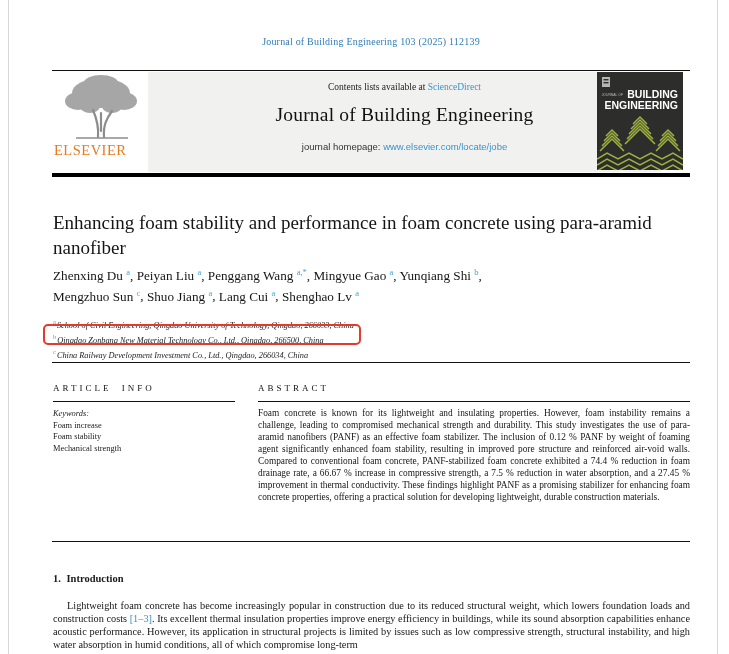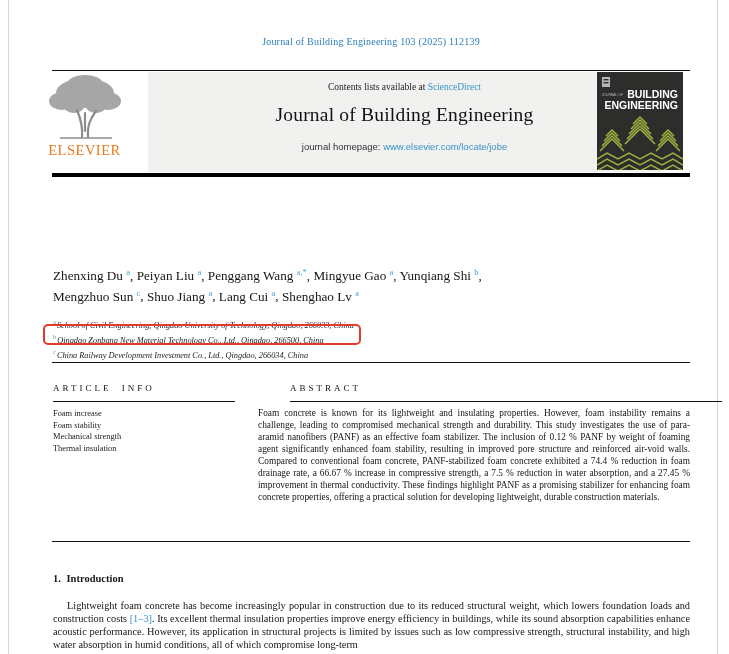--- a/index.html
+++ b/index.html
@@ -18,21 +18,21 @@
   .edge-left{left:8px;}
   .edge-right{left:717px;}
 
   .citation{position:absolute;left:52px;top:36px;width:638px;text-align:center;
     font-size:10px;color:var(--cite-blue);letter-spacing:.2px;}
 
   .rule{position:absolute;left:52px;width:638px;background:#111;}
   .rule-thin{height:1px;}
   .rule-thick{height:4px;background:#000;}
 
-  .elsevier-block{position:absolute;left:38px;top:73px;width:93px;height:99px;text-align:center;}
+  .elsevier-block{position:absolute;left:54px;top:73px;width:93px;height:99px;text-align:left;}
   .elsevier-tree{display:block;margin:0 auto;}
   .elsevier-word{font-size:14.5px;color:var(--elsevier-orange);letter-spacing:.5px;margin-top:1px;}
 
   .journal-banner{position:absolute;left:148px;top:72px;width:513px;height:100px;
     background:#f1f1ef;text-align:center;}
   .contents-line{margin-top:10px;font-size:9.5px;color:#222;}
   .contents-line a{color:var(--link-blue);text-decoration:none;}
   .journal-name{margin-top:12px;font-size:19.5px;color:#111;letter-spacing:.2px;}
   .homepage-line{margin-top:15px;font-size:9.5px;color:#333;
     font-family:"Liberation Sans","DejaVu Sans",sans-serif;}
@@ -47,21 +47,21 @@
   .author-line sup{color:var(--sup-blue);font-size:8.5px;}
   .affiliations{position:absolute;left:53px;top:316px;width:620px;
     font-size:8.3px;font-style:italic;line-height:11.3px;color:#222;}
   .affiliations sup{color:var(--sup-blue);font-style:normal;font-size:6.5px;margin-right:1px;}
   .highlight-box{position:absolute;left:43px;top:324px;width:318px;height:21px;
     border:2px solid var(--highlight-red);border-radius:5px;pointer-events:none;}
 
   .col-heading{position:absolute;top:383px;font-size:9px;letter-spacing:3px;word-spacing:5px;color:#111;}
   .heading-rule{position:absolute;top:401px;height:1px;background:#111;}
   .left-col{left:53px;}
-  .right-col{left:258px;margin-left:32px;}
+  .right-col{left:258px;}
   .keywords{position:absolute;left:53px;top:408px;width:190px;font-size:8.4px;line-height:11.6px;}
   .keywords-label{font-style:italic;}
   .abstract-text{position:absolute;left:258px;top:407px;width:432px;
     font-size:9.35px;line-height:12px;text-align:justify;color:#151515;}
 
   .intro-heading{position:absolute;left:53px;top:573px;font-size:10.5px;font-weight:bold;word-spacing:3px;}
   .intro-para{position:absolute;left:53px;top:600px;width:637px;
     font-size:10.3px;line-height:12.9px;text-align:justify;text-indent:14px;color:#151515;}
   .ref-link{color:var(--link-blue);text-decoration:none;}
 </style>
@@ -127,40 +127,41 @@
         <polyline points="59,79 71,67 83,79"></polyline>
         <polyline points="0,87 10,81 21,87 32,81 43,87 54,81 65,87 76,81 86,87"></polyline>
         <polyline points="0,93 10,87 21,93 32,87 43,93 54,87 65,93 76,87 86,93"></polyline>
         <polyline points="0,99 10,93 21,99 32,93 43,99 54,93 65,99 76,93 86,99"></polyline>
       </g>
     </svg>
   </div>
 
   <div class="rule rule-thick" style="top:173px;"></div>
 
+  <h1 class="article-title" style="font-weight:normal;">Enhancing foam stability and performance in foam concrete using para-aramid nanofiber</h1>
 
   <div class="author-line"><span>Zhenxing Du <sup>a</sup></span>, <span>Peiyan Liu <sup>a</sup></span>, <span>Penggang Wang <sup>a,*</sup></span>, <span>Mingyue Gao <sup>a</sup></span>, <span>Yunqiang Shi <sup>b</sup></span>, <br><span>Mengzhuo Sun <sup>c</sup></span>, <span>Shuo Jiang <sup>a</sup></span>, <span>Lang Cui <sup>a</sup></span>, <span>Shenghao Lv <sup>a</sup></span></div>
 
   <div class="affiliations">
       <div><sup>a</sup>School of Civil Engineering, Qingdao University of Technology, Qingdao, 266033, China</div>
       <div><sup>b</sup>Qingdao Zonbang New Material Technology Co., Ltd., Qingdao, 266500, China</div>
       <div><sup>c</sup>China Railway Development Investment Co., Ltd., Qingdao, 266034, China</div>
     </div>
   <div class="highlight-box"></div>
 
   <div class="rule rule-thin" style="top:362px;"></div>
 
   <div class="col-heading left-col">ARTICLE INFO</div>
   <div class="heading-rule left-col" style="width:182px;"></div>
   <div class="keywords">
+    <div class="keywords-label">Keywords:</div>
     <div id="keywords-list">
         <div>Foam increase</div>
         <div>Foam stability</div>
         <div>Mechanical strength</div>
-        <div>Thermal insulation</div>
       </div>
   </div>
 
   <div class="col-heading right-col">ABSTRACT</div>
   <div class="heading-rule right-col" style="width:432px;"></div>
   <div class="abstract-text">Foam concrete is known for its lightweight and insulating properties. However, foam instability remains a challenge, leading to compromised mechanical strength and durability. This study investigates the use of para-aramid nanofibers (PANF) as an effective foam stabilizer. The inclusion of 0.12 % PANF by weight of foaming agent significantly enhanced foam stability, resulting in improved pore structure and reinforced air-void walls. Compared to conventional foam concrete, PANF-stabilized foam concrete exhibited a 74.4 % reduction in foam drainage rate, a 66.67 % increase in compressive strength, a 7.5 % reduction in water absorption, and a 27.45 % improvement in thermal conductivity. These findings highlight PANF as a promising stabilizer for enhancing foam concrete properties, offering a practical solution for developing lightweight, durable construction materials.</div>
 
   <div class="rule rule-thin" style="top:541px;"></div>
 
   <div class="intro-heading">1.  Introduction</div>

